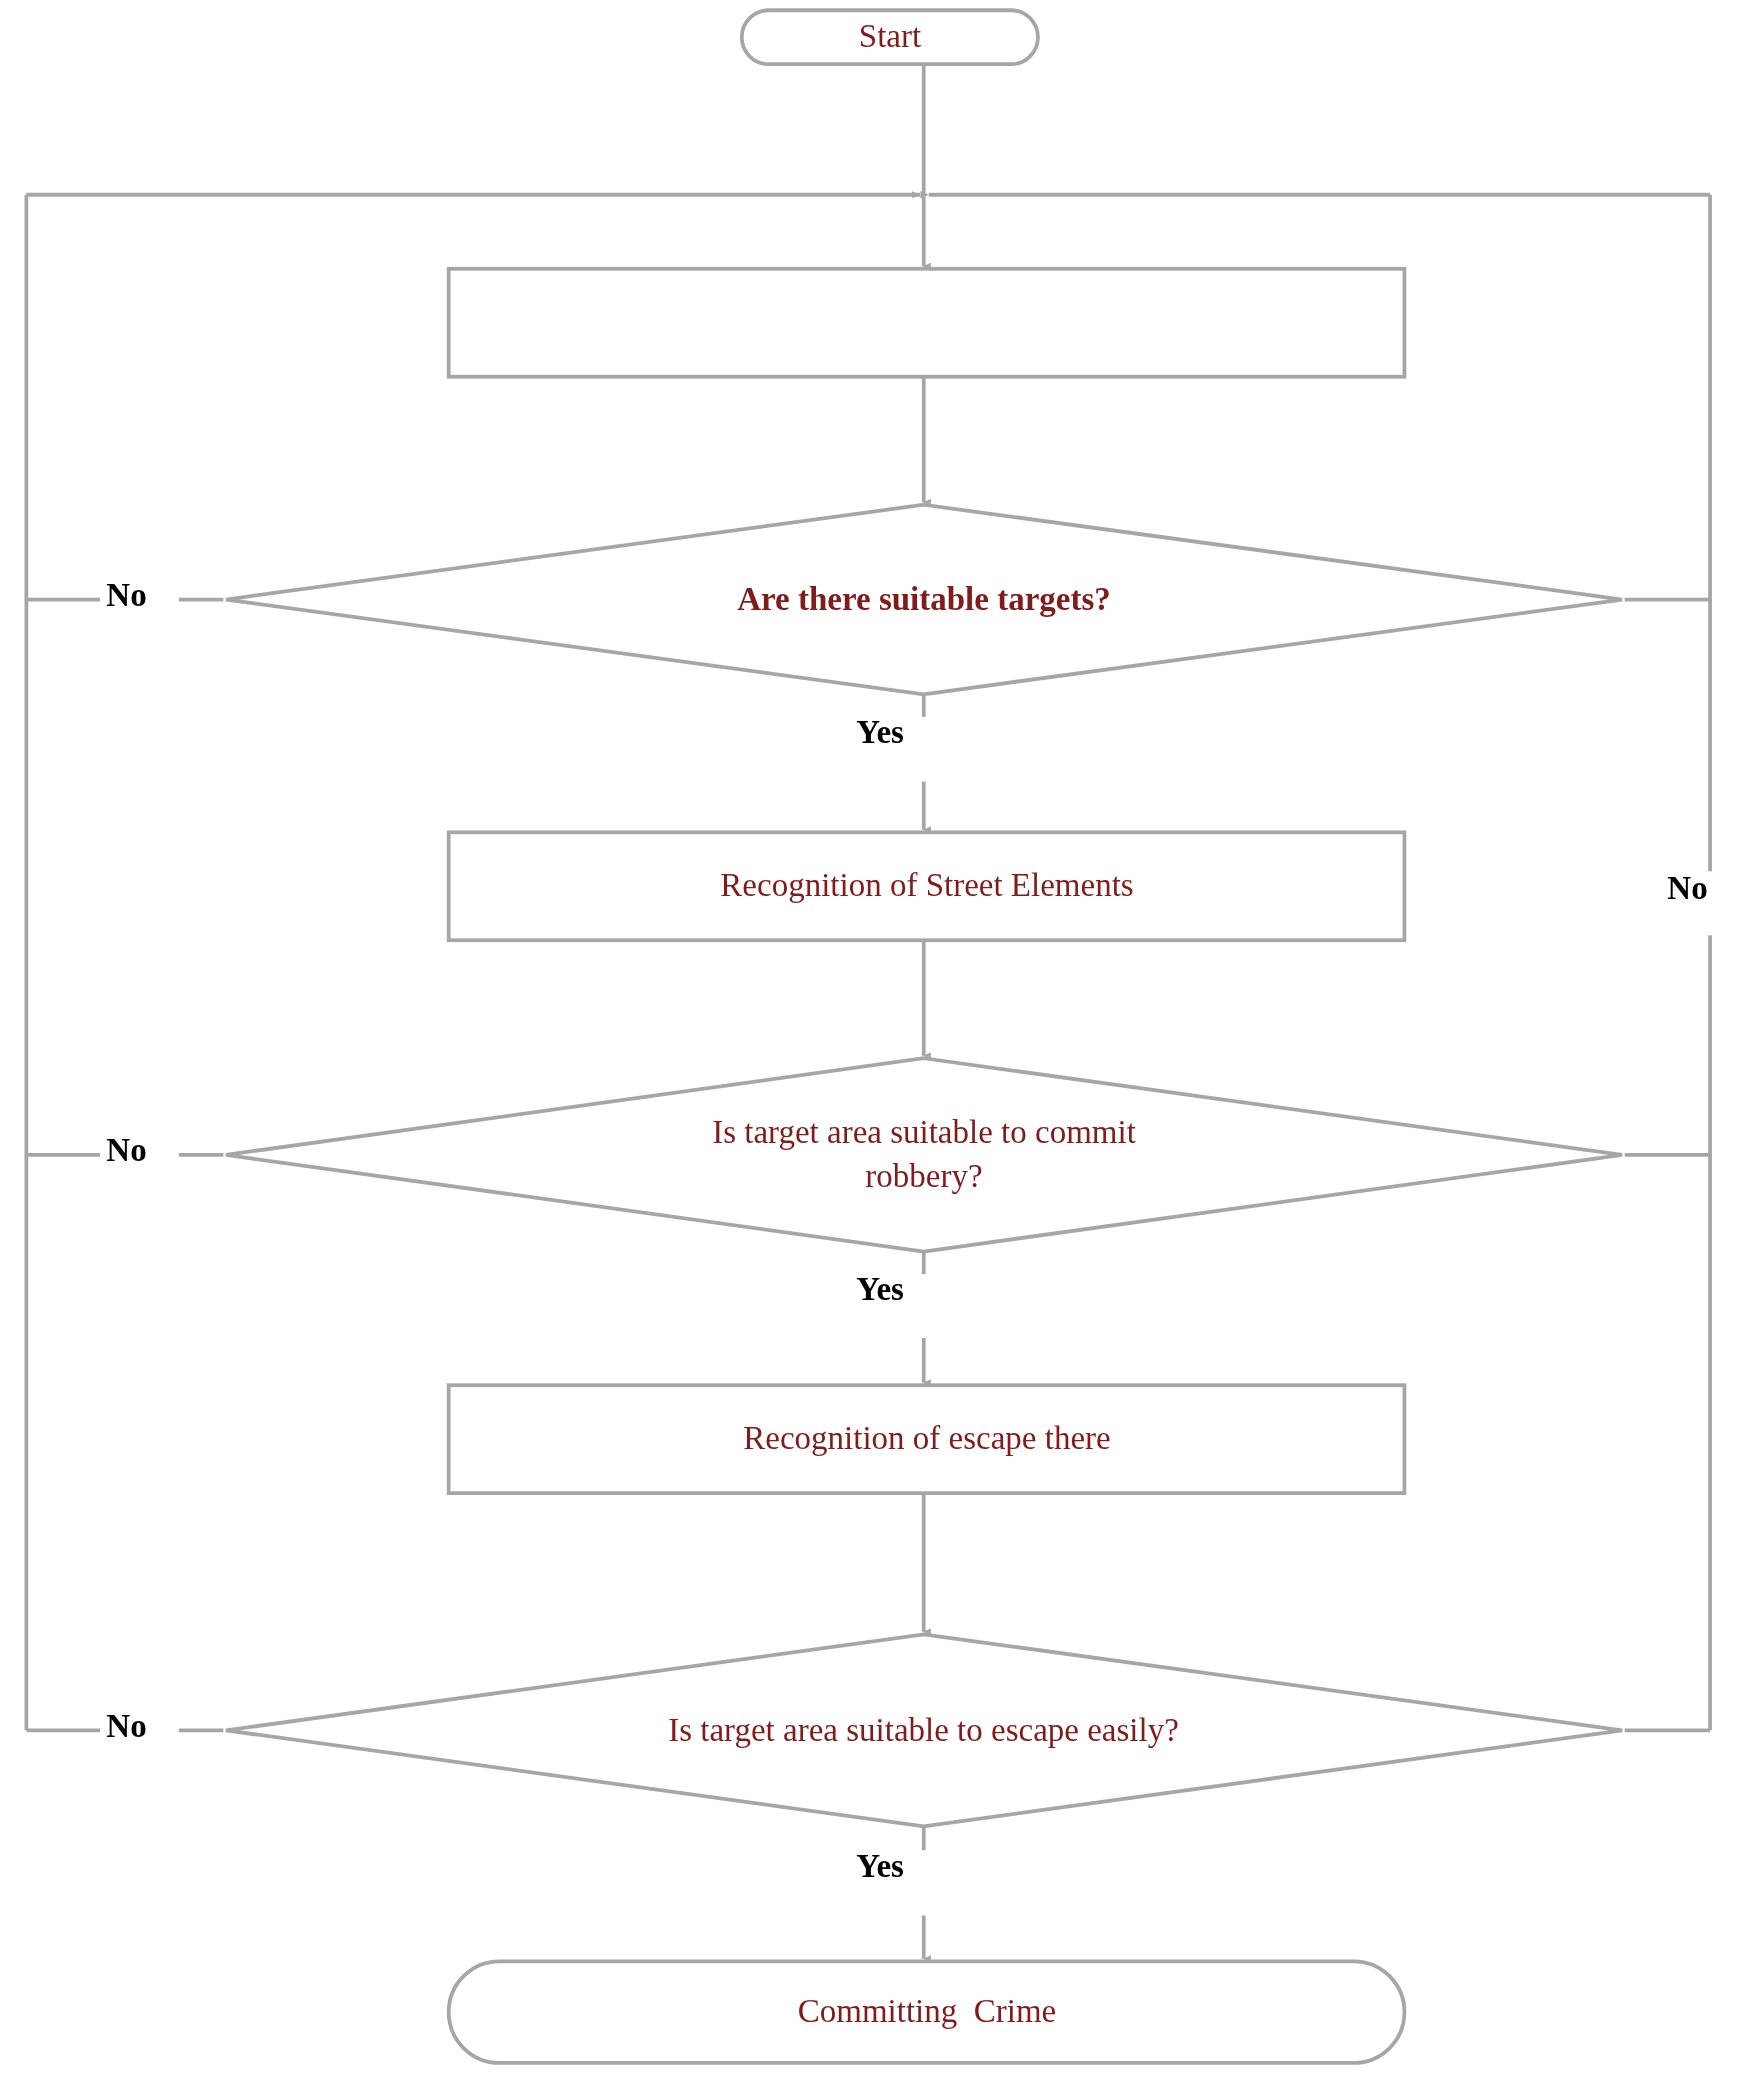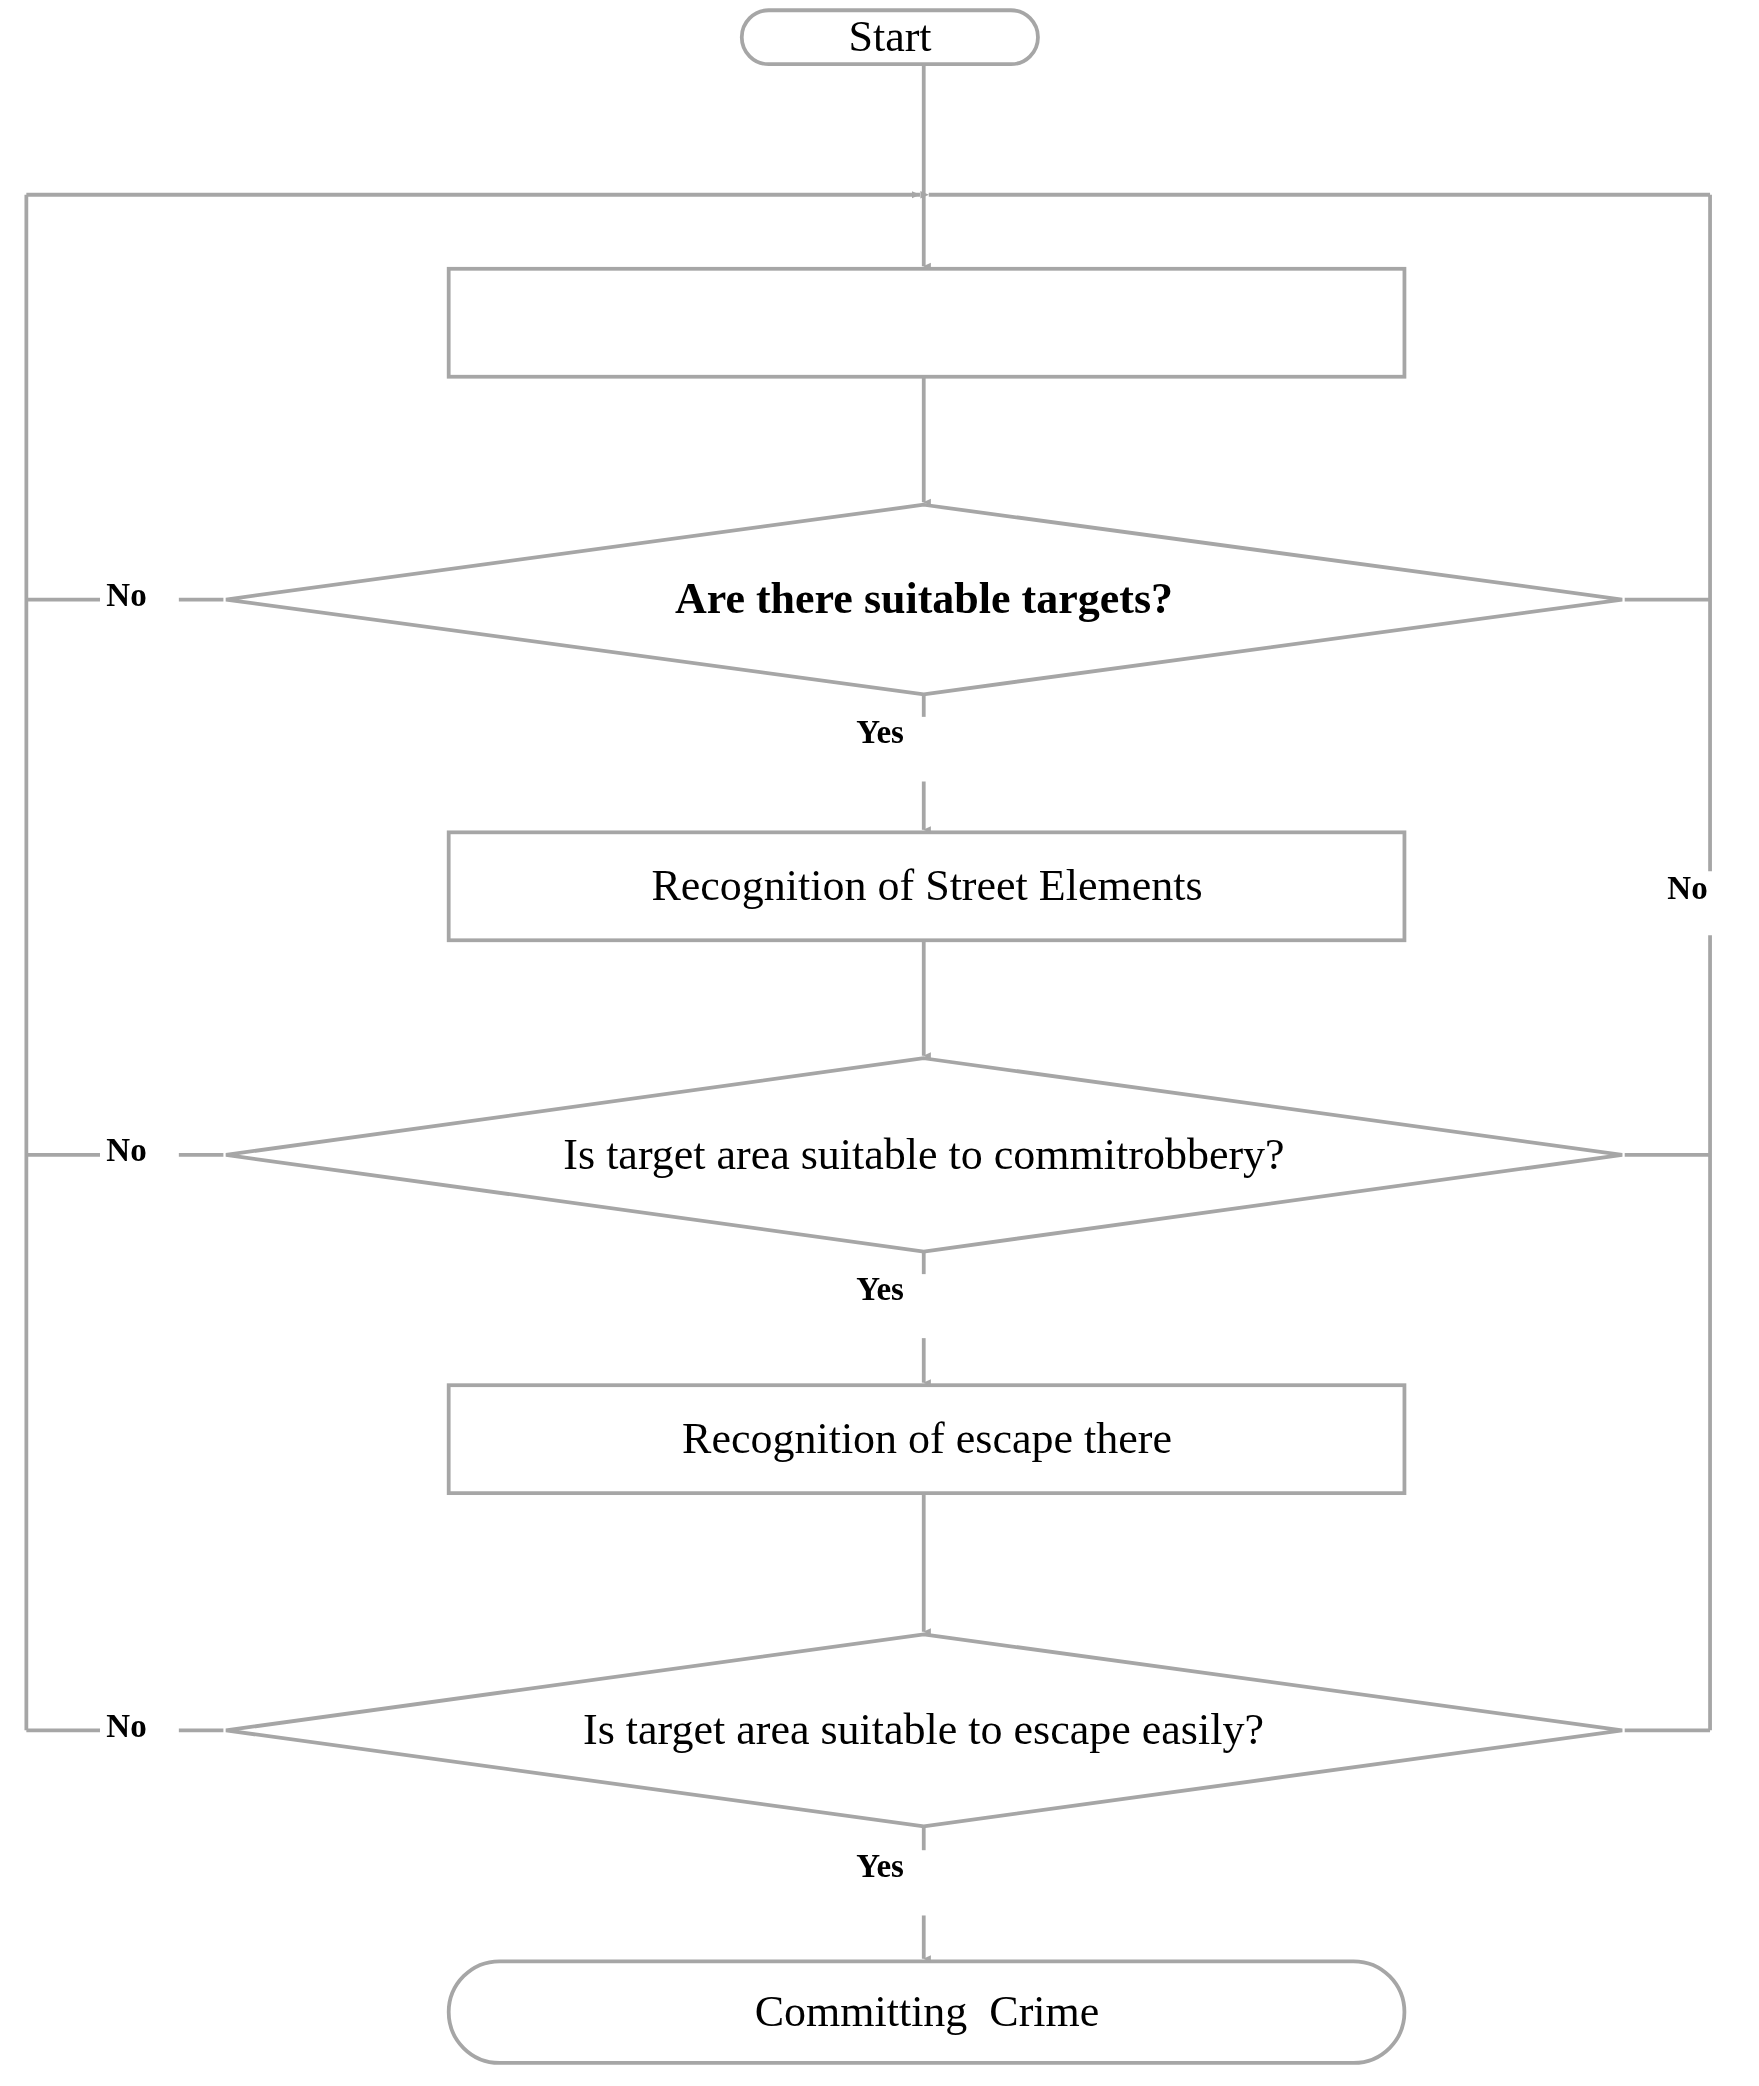--- a/index.html
+++ b/index.html
@@ -25,23 +25,23 @@
     width: 1759px;
     height: 2087px;
   }
   
   .node-label {
     position: absolute;
     display: flex;
     align-items: center;
     justify-content: center;
     text-align: center;
-    color: #000000;
+    color: #7f1d1d;
     font-family: "Liberation Serif", "DejaVu Serif", serif;
-    font-size: 44px;
+    font-size: 33px;
     line-height: 1.32;
     white-space: pre;
     pointer-events: none;
   }
   .edge-label {
     position: absolute;
     color: #000000;
     font-family: "Liberation Serif", "DejaVu Serif", serif;
     font-size: 33px;
     line-height: 1;
@@ -136,21 +136,21 @@
 
 
   <div class="node-label" style="left:477px; top:565px; width:894px; height:69px;font-weight:bold;">
     <span>Are there suitable targets?</span>
   </div>
 
   <div class="node-label" style="left:449px; top:832px; width:956px; height:108px;">
     <span>Recognition of Street Elements</span>
   </div>
 
-  <div class="node-label" style="left:477px; top:1100px; width:894px; height:110px; flex-direction:row; justify-content:center;">
+  <div class="node-label" style="left:477px; top:1100px; width:894px; height:110px; flex-direction:column; justify-content:center;">
     <span>Is target area suitable to commit</span>
     <span>robbery?</span>
   </div>
 
   <div class="node-label" style="left:449px; top:1385px; width:956px; height:108px;">
     <span>Recognition of escape there</span>
   </div>
 
   <div class="node-label" style="left:439px; top:1696px; width:969px; height:69px;">
     <span>Is target area suitable to escape easily?</span>

